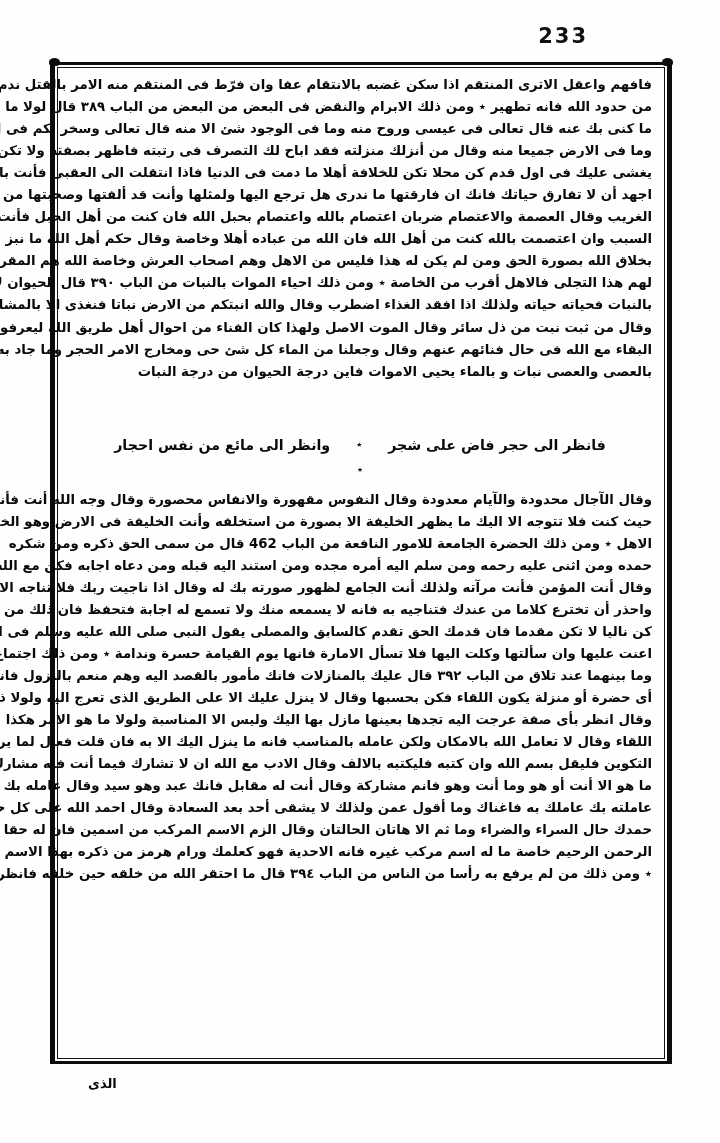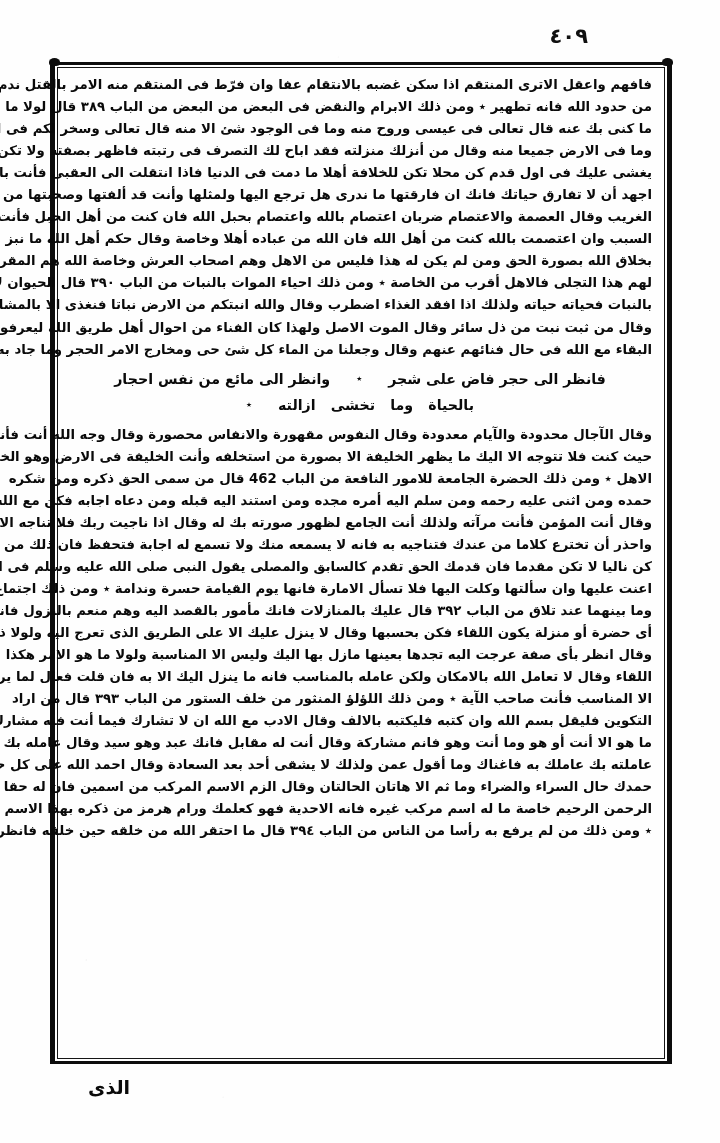--- a/index.html
+++ b/index.html
@@ -118,45 +118,45 @@
     line-height: 25px;
     font-weight: 600;
     letter-spacing: -0.1px;
   }
   .hemistich {
     display: inline-block;
     min-width: 196px;
     text-align: center;
   }
   .hemistich.right { text-align: right; }
-  .hemistich.left  { text-align: right; }
+  .hemistich.left  { text-align: right; margin-top: 44px; }
   .verse-sep {
     display: inline-block;
     font-size: 11px;
     transform: translateY(-2px);
     color: #0a0a0a;
   }
 
   
   .catchword {
     position: absolute;
     left: 88px;
     top: 1076px;
-    font-size: 19px;
+    font-size: 13px;
     font-weight: 700;
     color: #0a0a0a;
     direction: rtl;
   }
 </style>
 </head>
 <body>
 
 <div class="page">
 
-  <div class="folio">٤٠٩</div>
+  <div class="folio">233</div>
 
   <div class="frame">
     <span class="corner-blob tl"></span>
     <span class="corner-blob tr"></span>
   </div>
 
   <div class="textblock">
     <div>
       <div class="line">
           <span>فافهم واعقل الاترى المنتقم اذا سكن غضبه بالانتقام عفا  وان فرّط فى المنتقم منه الامر بالقتل ندم الا أن يكون فى حد</span>
@@ -189,31 +189,33 @@
           <span>لهم هذا التجلى فالاهل أقرب من الخاصة ٭ ومن ذلك احياء الموات بالنبات من الباب ٣٩٠ قال الحيوان لا يتغذى الا</span>
         </div>
       <div class="line">
           <span>بالنبات فحياته حياته ولذلك اذا افقد الغذاء اضطرب وقال والله انبتكم من الارض نباتا فنغذى الا بالمشاكل والملائم</span>
         </div>
       <div class="line">
           <span>وقال من ثبت نبت من ذل سائر  وقال الموت الاصل ولهذا كان الفناء من احوال أهل طريق الله ليعرفوه ذوقا فهم فى</span>
         </div>
       <div class="line">
           <span>البقاء مع الله فى حال فنائهم عنهم وقال وجعلنا من الماء كل شئ حى ومخارج الامر الحجر وما جاد به الحجر الا بعد الضرب</span>
+        </div>
+      <div class="line last">
+          <span>بالعصى والعصى نبات و بالماء يحيى الاموات فاين درجة الحيوان من درجة النبات</span>
         </div>
     </div>
 
     <div class="verse-block">
       <div class="verse-line">
         <span class="hemistich right">فانظر الى حجر فاض على شجر</span>
         <span class="verse-sep">٭</span>
         <span class="hemistich left">وانظر الى مائع من نفس احجار</span>
       </div>
       <div class="verse-line">
-        <span class="hemistich right">بالحياة وما تخشى ازالته</span>
         <span class="verse-sep">٭</span>
       </div>
     </div>
 
     <div>
       <div class="line">
           <span>وقال الآجال محدودة والآيام معدودة  وقال النفوس مقهورة والانفاس محصورة  وقال وجه الله أنت فأنت القبلة</span>
         </div>
       <div class="line">
           <span>حيث كنت فلا تتوجه الا اليك ما يظهر الخليفة الا بصورة من استخلفه وأنت الخليفة فى الارض وهو الخليفة فى</span>
@@ -242,23 +244,20 @@
       <div class="line">
           <span>أى حضرة أو منزلة يكون اللقاء فكن بحسبها  وقال لا ينزل عليك الا على الطريق الذى تعرج اليه ولولا ذلك لم تلتق</span>
         </div>
       <div class="line">
           <span>وقال انظر بأى صفة عرجت اليه تجدها بعينها مازل بها اليك وليس الا المناسبة ولولا ما هو الامر هكذا ما كان</span>
         </div>
       <div class="line">
           <span>اللقاء  وقال لا تعامل الله بالامكان ولكن عامله بالمناسب فانه ما ينزل اليك الا به فان قلت فعال لما يريد فما اراد</span>
         </div>
       <div class="line">
-          <span>الا المناسب فأنت صاحب الآية  ٭ ومن ذلك اللؤلؤ المنثور من خلف الستور من الباب ٣٩٣ قال من اراد</span>
-        </div>
-      <div class="line">
           <span>التكوين فليقل بسم الله وان كتبه فليكتبه بالالف  وقال الادب مع الله ان لا تشارك فيما أنت فيه مشارك  وقال</span>
         </div>
       <div class="line">
           <span>ما هو الا أنت أو هو وما أنت وهو فانم مشاركة  وقال أنت له مقابل فانك عبد وهو سيد  وقال عامله بك لا نعامله به فاذا</span>
         </div>
       <div class="line">
           <span>عاملته بك عاملك به فاغناك وما أقول عمن ولذلك لا يشقى أحد بعد السعادة  وقال احمد الله على كل حال يدخل فى</span>
         </div>
       <div class="line">
           <span>حمدك حال السراء والضراء وما ثم الا هاتان الحالتان وقال الزم الاسم المركب من اسمين فان له حقا عظيما وهو قولك</span>

